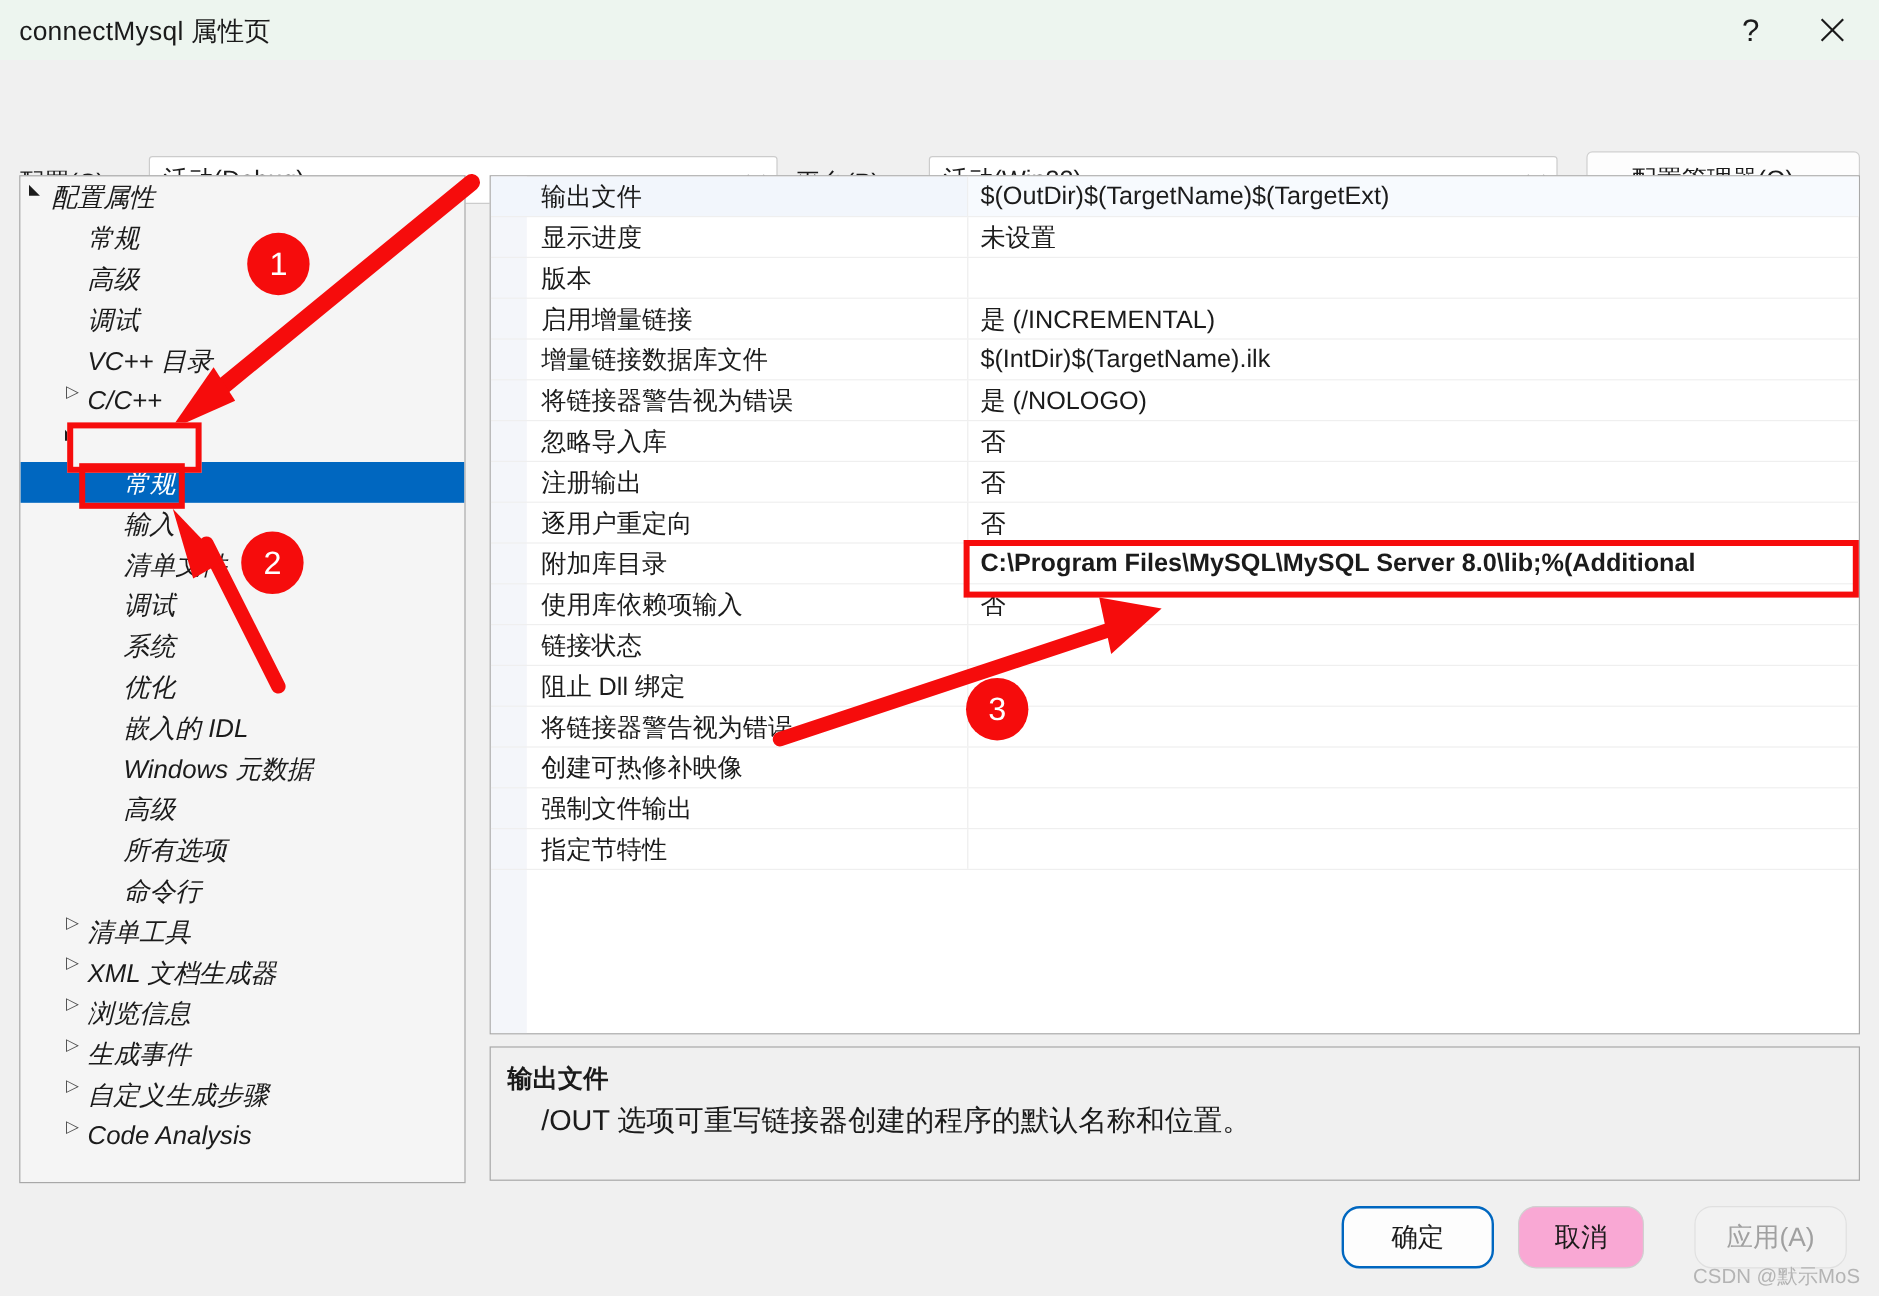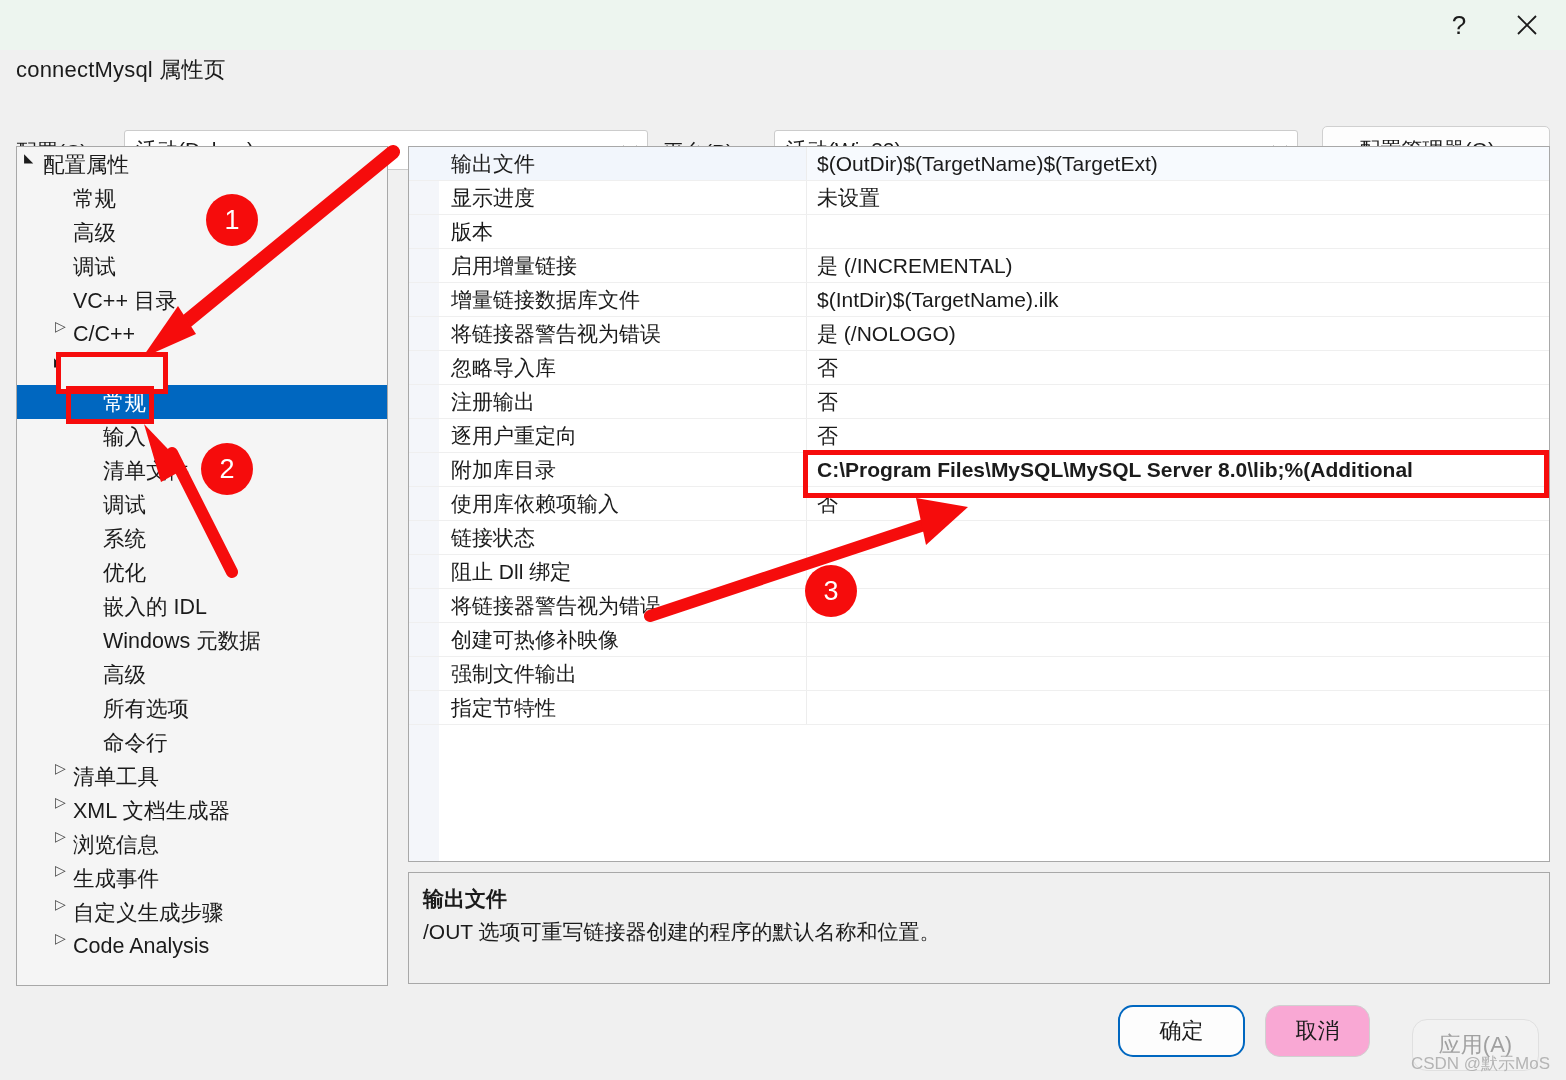--- a/index.html
+++ b/index.html
@@ -25,21 +25,20 @@
     background: #EDF5EF;
     display: flex;
     align-items: center;
   }
   .title-text {
     position: absolute;
     left: 16px; top: 11px;
     font-size: 22px;
     color: #1b1b1b;
     letter-spacing: 0.2px;
-    margin-top: 44px;
   }
   .title-btn {
     position: absolute;
     top: 0;
     height: 50px;
     width: 62px;
     display: flex;
     align-items: center;
     justify-content: center;
     font-size: 25px;
@@ -116,20 +115,21 @@
     border: 1px solid #A8A8A8;
     overflow: hidden;
   }
   .tree-row {
     position: relative;
     height: 34px;
     display: flex;
     align-items: center;
     white-space: nowrap;
     cursor: default;
+    font-style: italic;
   }
   .tree-row .tw {
     width: 22px;
     flex: none;
     display: flex;
     align-items: center;
     justify-content: center;
     font-size: 11px;
     color: #1b1b1b;
   }
@@ -235,22 +235,23 @@
     border: 1px solid #A8A8A8;
     padding: 12px 14px;
   }
   .desc-title {
     font-size: 21px;
     font-weight: bold;
     color: #1b1b1b;
     margin-bottom: 5px;
   }
   .desc-body {
-    font-size: 21px;
-    color: #1b1b1b;
+    font-size: 24px;
+    color: #1b1b1b;
+    margin-left: 28px;
   }
 
   
   .fbtn {
     position: absolute;
     height: 52px;
     border-radius: 15px;
     font-size: 22px;
     display: flex;
     align-items: center;
@@ -268,21 +269,20 @@
     left: 1265px; top: 1005px; width: 105px;
     background: #f9a8d4;
     border: 1px solid #D0D0D0;
     color: #1b1b1b;
   }
   .fbtn-apply {
     left: 1412px; top: 1005px; width: 127px;
     background: #F2F2F2;
     border: 1px solid #E0E0E0;
     color: #A0A0A0;
-    margin-top: 14px;
   }
 
   .watermark {
     position: absolute;
     right: 16px; top: 1052px;
     font-size: 17px;
     color: #B4B4B4;
   }
 
   

